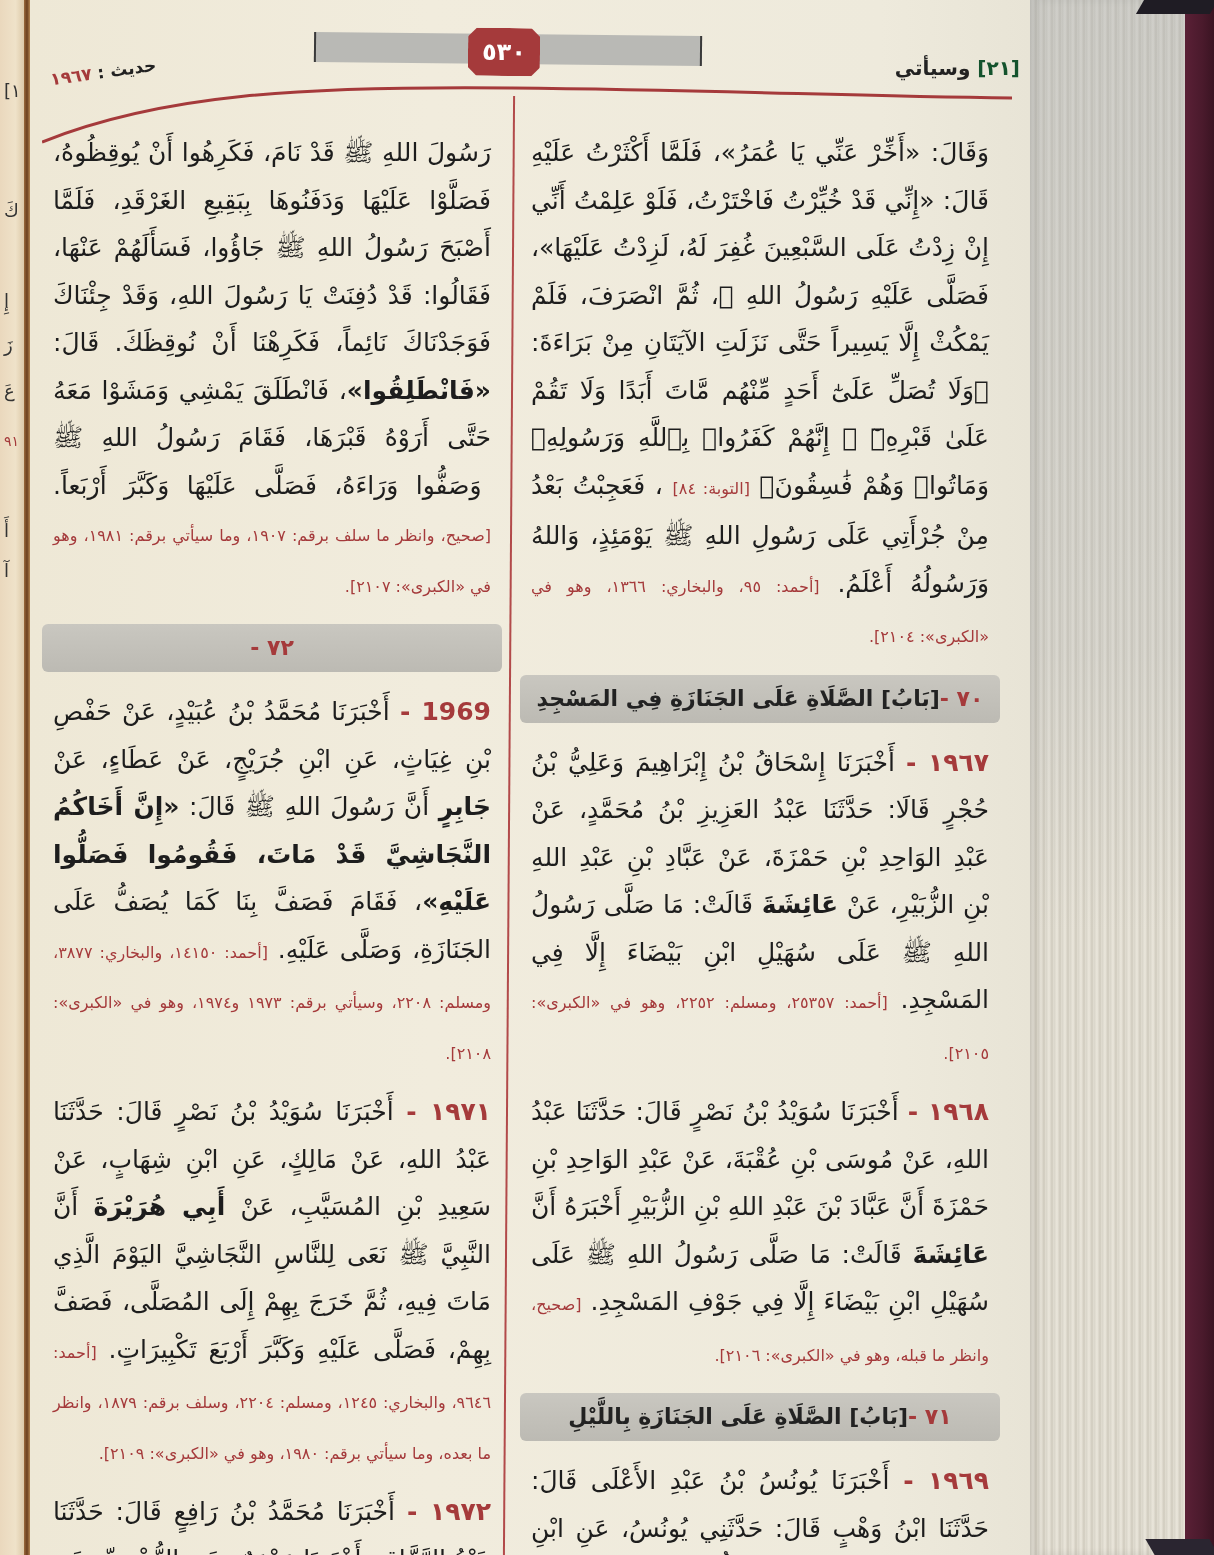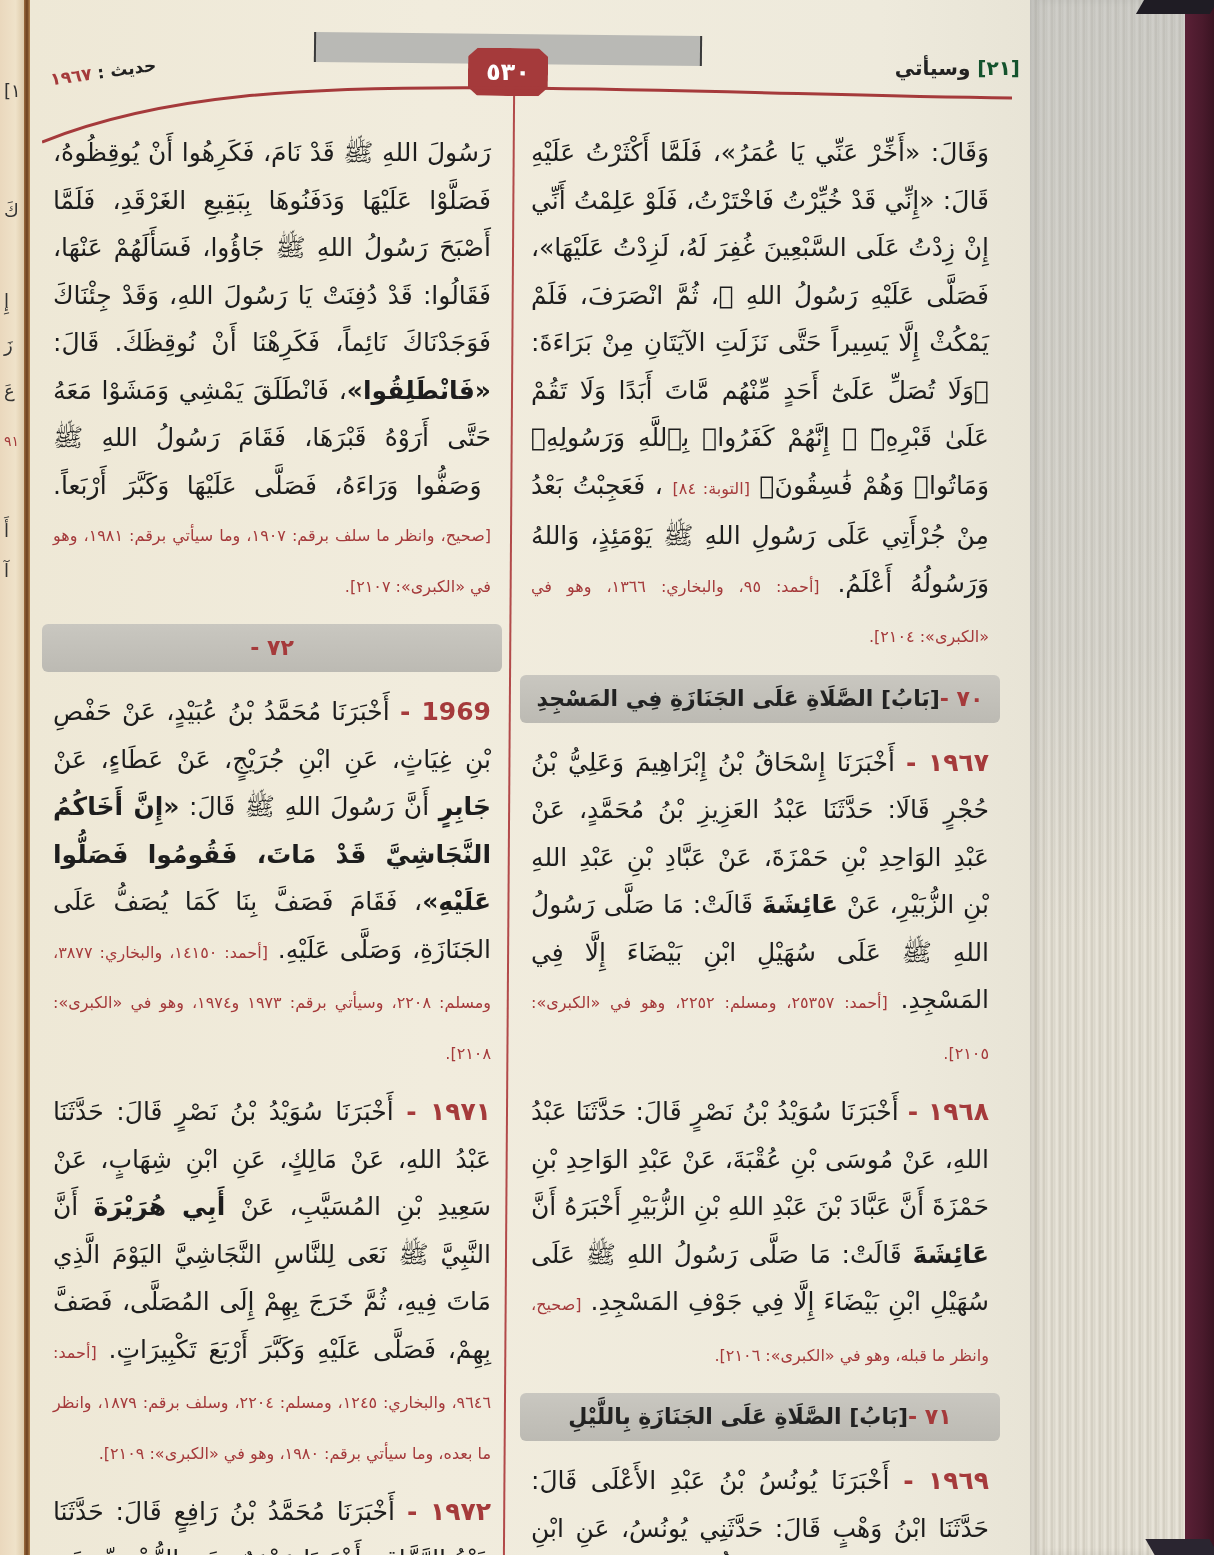--- a/index.html
+++ b/index.html
@@ -47,26 +47,25 @@
       background: #2a2530; transform: skewX(30deg);
     }
 
     
     .hdr-bar {
       position: absolute; left: 314px; top: 34px; width: 384px; height: 30px;
       background: #b9b9b5; border-left: 2px solid #3a3a3a; border-right: 2px solid #3a3a3a;
       transform: rotate(0.6deg);
     }
     .hdr-num {
-      position: absolute; left: 468px; top: 28px; width: 80px; height: 48px;
+      position: absolute; left: 468px; top: 28px; width: 72px; height: 48px;
       background: #a53a3b; color: #fff; display: flex; align-items: center; justify-content: center;
       font-size: 24px; font-weight: bold;
       clip-path: polygon(12% 0, 88% 0, 100% 18%, 100% 82%, 88% 100%, 12% 100%, 0 82%, 0 18%);
       transform: rotate(0.6deg);
-      margin-top: 20px;
     }
     .hdr-chapter {
       position: absolute; right: 194px; top: 56px; font-size: 20px; font-weight: bold; color: #222;
       direction: rtl;
     }
     .hdr-chapter .bracket { color: #14532d; }
     .hdr-hadith {
       position: absolute; left: 50px; top: 62px; font-size: 17px; font-weight: bold; color: #222;
       direction: rtl; transform: rotate(-8deg);
     }

